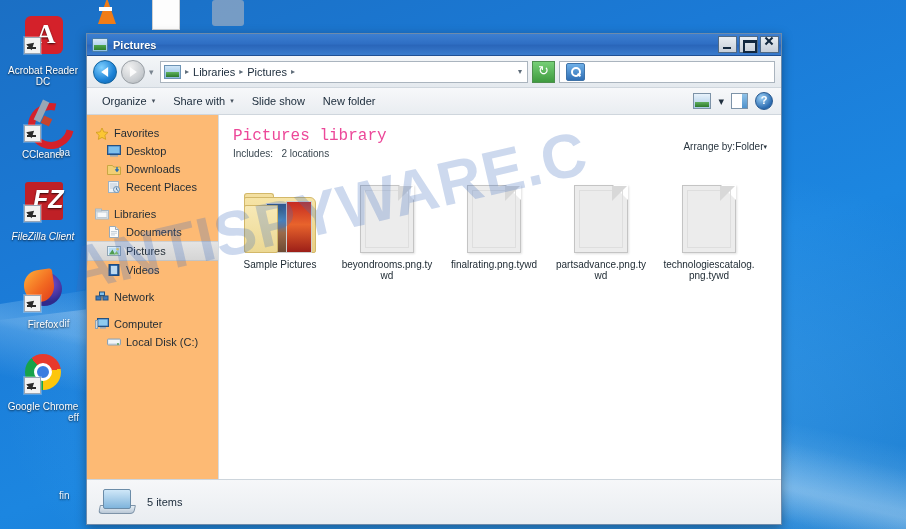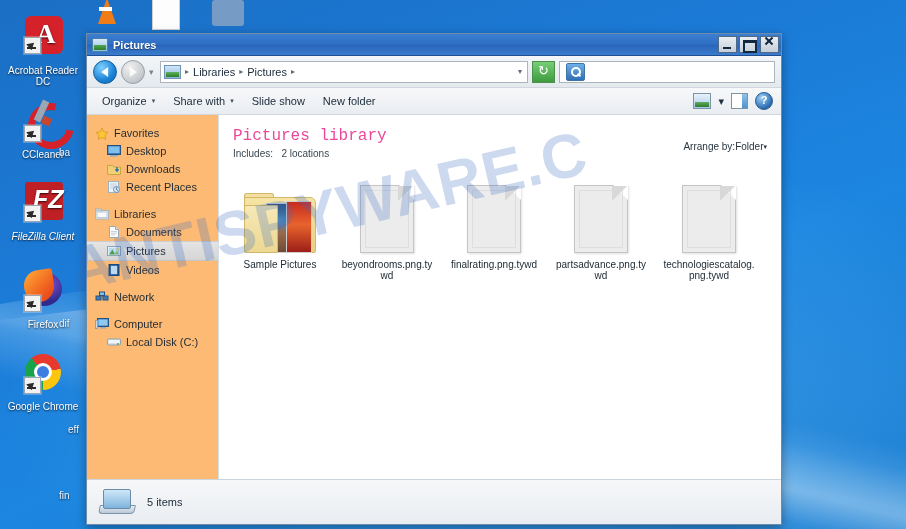--- a/index.html
+++ b/index.html
@@ -278,21 +278,21 @@
       <div style="position:absolute;left:14px;top:11px;width:18px;height:18px;border-radius:50%;background:#3b7de0;border:3px solid #fff;box-sizing:border-box;"></div>
       <div class="shortcut" style="left:4px;bottom:4px;"></div>
     </div>
     <div>Google Chrome</div>
   </div>
 
 
   <div class="plabel" style="left:59px;top:147px;">ba</div>
   <div class="plabel" style="left:59px;top:232px;padding-left:28px;">bri</div>
   <div class="plabel" style="left:59px;top:318px;">dif</div>
-  <div class="plabel" style="left:59px;top:424px;padding-left:9px;">eff</div>
+  <div class="plabel" style="left:59px;top:412px;padding-left:9px;">eff</div>
   <div class="plabel" style="left:59px;top:490px;">fin</div>
 </div>
 
 <div id="explorer">
 
   <div class="titlebar">
     <span class="tb-ico"></span>
     <span class="tb-title">Pictures</span>
     <span class="winbtns">
       <span class="winbtn wb-min">

